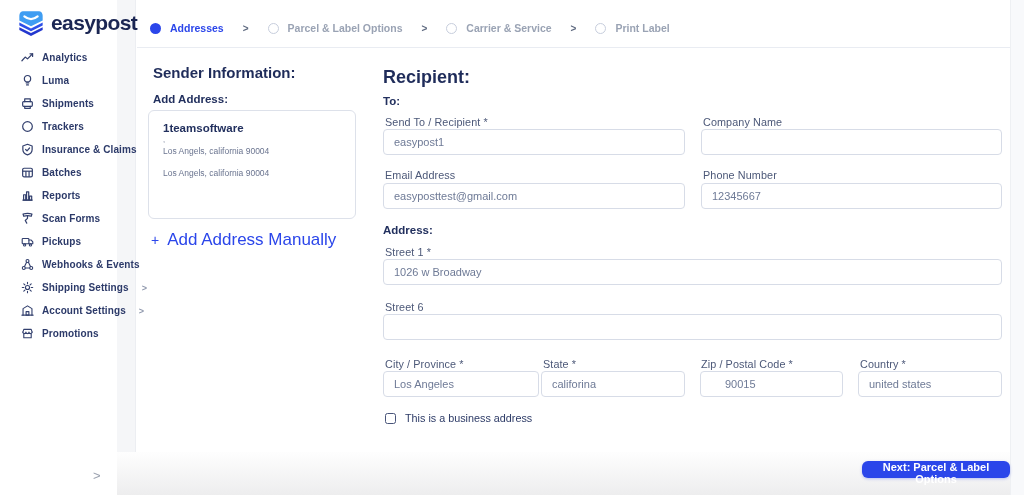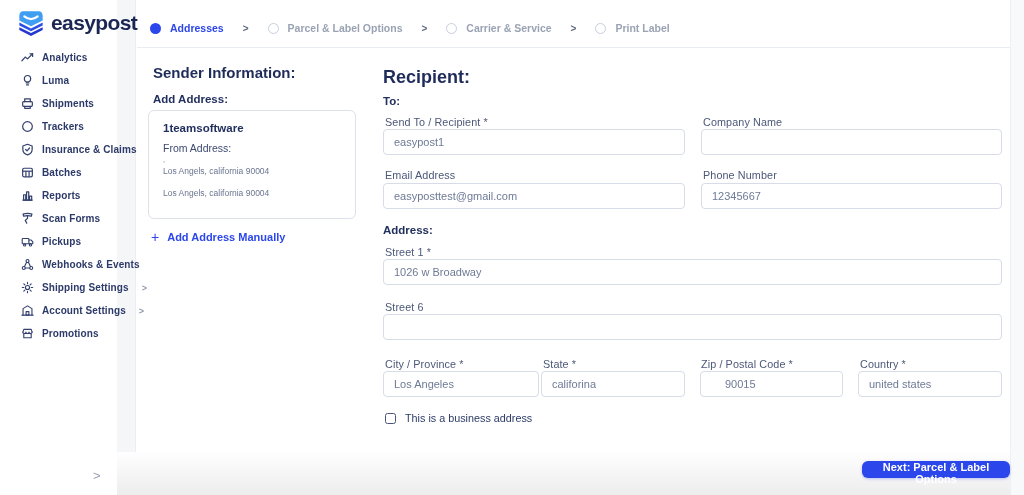--- a/index.html
+++ b/index.html
@@ -45,21 +45,21 @@
   .add-address-label { position:absolute; left:153px; top:93px; font-size:11.5px; font-weight:700; color:#22305e; }
   .address-card { position:absolute; left:148px; top:110px; width:208px; height:109px; border:1px solid #dde1ea; border-radius:6px; background:#fff; padding:11px 14px; cursor:pointer; }
   .card-name { font-size:11.5px; font-weight:700; color:#22305e; }
   .card-from-label { font-size:10.5px; color:#3d4a73; margin-top:8px; }
   .card-street { font-size:7.5px; color:#6b7590; margin-top:1px; }
   .card-city { font-size:8.5px; color:#6b7590; margin-top:2px; }
   .card-return-label { font-size:10.5px; color:#3d4a73; margin-top:9px; }
   .card-return-city { font-size:8.5px; color:#6b7590; margin-top:12px; }
   .add-manually { position:absolute; left:151px; top:230px; display:flex; align-items:center; gap:8px; color:#2b46ea; cursor:pointer; }
   .plus-glyph { font-size:14px; font-weight:400; line-height:1; }
-  .add-manually-label { font-size:11px; font-weight:700; }
+  .add-manually-label { font-size:17px; font-weight:400; }
 
   
   .recipient-title { position:absolute; left:383px; top:67px; font-size:18px; font-weight:700; color:#1f2c5a; }
   .to-label { position:absolute; left:383px; top:95px; font-size:11.5px; font-weight:700; color:#22305e; }
   .address-label { position:absolute; left:383px; top:224px; font-size:11.5px; font-weight:700; color:#22305e; }
 
   .field-label { position:absolute; font-size:10.8px; color:#4c5878; letter-spacing:0.1px; }
   .text-input { position:absolute; height:26px; border:1px solid #d7dce7; border-radius:4px; background:#fff; font-family:"Liberation Sans", sans-serif; font-size:11px; color:#6e7a96; padding:0 10px; outline:none; }
 
   .checkbox-row { position:absolute; left:385px; top:412px; display:flex; align-items:center; gap:9px; }
@@ -254,21 +254,20 @@
       <span class="step-label">Print Label</span>
     </div>
   </div>
   <div class="top-divider"></div>
 
   <div class="sender-title">Sender Information:</div>
   <div class="add-address-label">Add Address:</div>
 
   <div class="address-card">
     <div class="card-name">1teamsoftware</div>
-    <div class="card-from-label">From Address:</div>
     <div class="card-street">,</div>
     <div class="card-city">Los Angels, california 90004</div>
     <div class="card-return-city">Los Angels, california 90004</div>
   </div>
 
   <div class="add-manually">
     <span class="plus-glyph">+</span>
     <span class="add-manually-label">Add Address Manually</span>
   </div>
 

